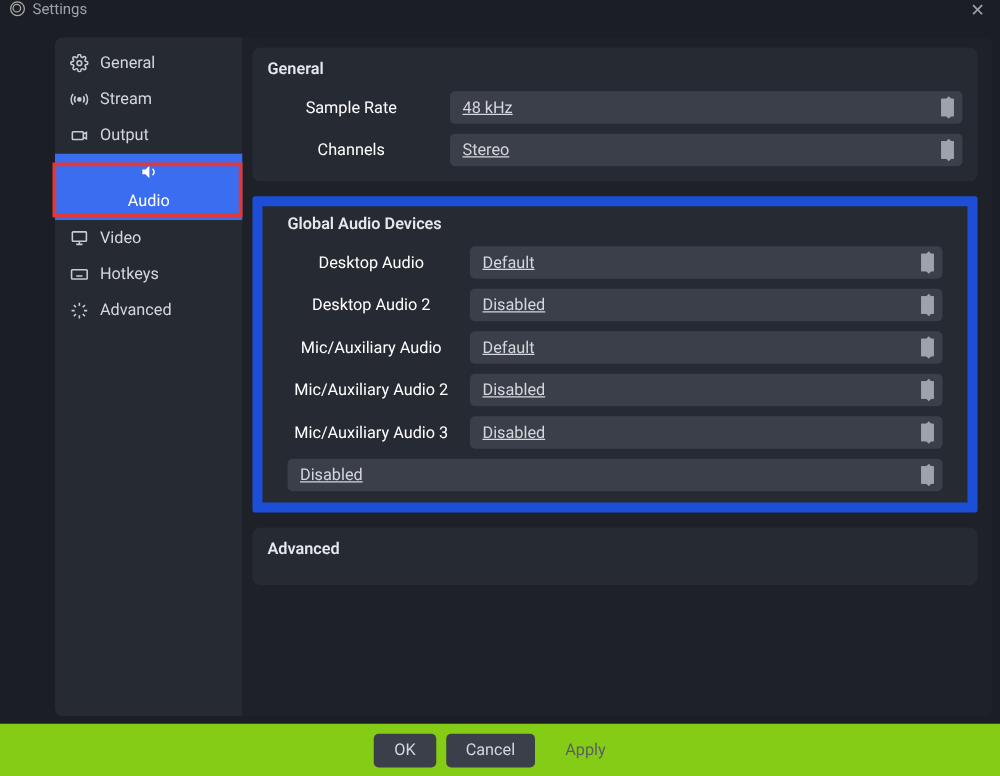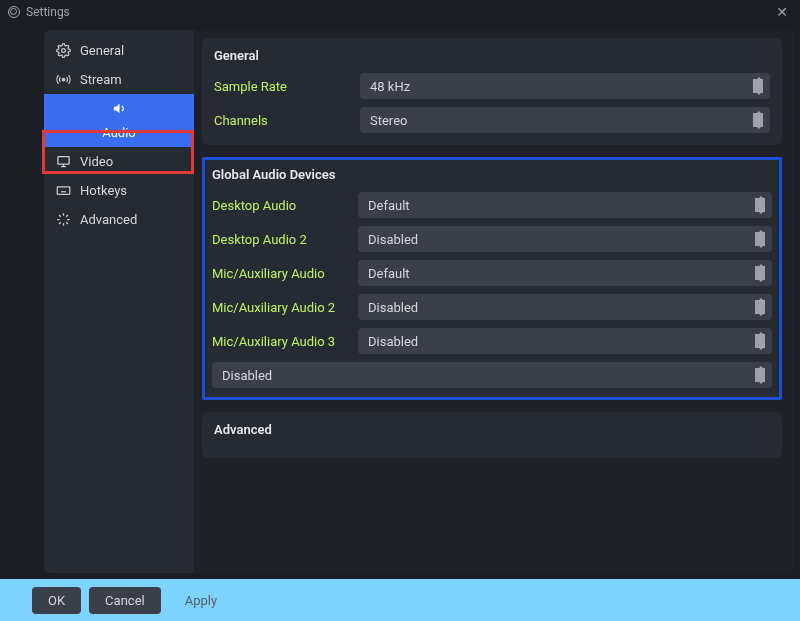--- a/index.html
+++ b/index.html
@@ -13,21 +13,21 @@
       color: #d4d7dc;
       width: 800px;
       height: 621px;
       overflow: hidden;
       font-size: 13px;
     }
     .titlebar {
       height: 24px;
       background: #1b1e24;
       display: flex;
-      align-items: center;
+      align-items: flex-start;
       padding: 0 8px;
       justify-content: space-between;
     }
     .titlebar-left {
       display: flex;
       align-items: center;
       gap: 6px;
     }
     .obs-icon {
       width: 12px;
@@ -108,39 +108,40 @@
       margin-bottom: 10px;
     }
     .row {
       display: flex;
       align-items: center;
       margin-bottom: 8px;
     }
     .row:last-child{margin-bottom:0;}
     .label {
       width: 146px;
-      text-align: left;
+      text-align: center;
       padding-right: 12px;
-      color: #bef264;
+      color: #ffffff;
       font-size: 13px;
       flex-shrink:0;
     }
     .sel {
       flex: 1;
       background: #3a3f49;
       border: none;
       border-radius: 4px;
       height: 26px;
       display: flex;
       align-items: center;
       padding: 0 26px 0 10px;
       color: #d4d7dc;
       font-size: 13px;
       position: relative;
       cursor: pointer;
+      text-decoration: underline;
     }
     .sel::after {
       content: "";
       position: absolute;
       right: 7px;
       top: 6px;
       width: 10px;
       height: 14px;
       background:
         linear-gradient(#9ea2aa,#9ea2aa) no-repeat,
@@ -162,25 +163,25 @@
       content:"";
       width:0;height:0;
       border-left:4px solid transparent;
       border-right:4px solid transparent;
     }
     .spin::before{border-bottom:4px solid #9ea2aa;}
     .spin::after{border-top:4px solid #9ea2aa;}
     .footer {
       height: 42px;
       display: flex;
-      justify-content: flex-start;
+      justify-content: center;
       align-items: center;
       gap: 8px;
-      padding: 0 32px;
-      background: #7dd3fc;
+      padding: 0 14px;
+      background: #84cc16;
     }
     .btn {
       background: #3a3f49;
       border: none;
       color: #d4d7dc;
       padding: 6px 16px;
       border-radius: 4px;
       font-size: 13px;
       cursor: pointer;
     }
@@ -193,23 +194,23 @@
       position: absolute;
       border: 3px solid #e23838;
       pointer-events: none;
       left: -2px;
       top: 100px;
       width: 152px;
       height: 44px;
       z-index: 5;
     }
     .highlight-section {
-      border: 3px solid #1d4ed8;
+      border: 8px solid #1d4ed8;
       border-radius: 2px;
-      padding: 7px 7px 9px;
+      padding: 7px 20px 9px;
     }
     .trunc{
       overflow:hidden;
     }
   </style>
 </head>
 <body>
 
 <div class="titlebar">
   <div class="titlebar-left">
@@ -236,20 +237,29 @@
     <div class="sidebar-item">
       <span class="side-ico">
         <svg viewBox="0 0 24 24" width="15" height="15" fill="none" stroke="currentColor" stroke-width="2">
             <circle cx="12" cy="12" r="2" fill="currentColor"></circle>
             <path d="M7 8a7 7 0 0 0 0 8M17 8a7 7 0 0 1 0 8M4 5a11 11 0 0 0 0 14M20 5a11 11 0 0 1 0 14"></path>
           </svg>
       </span>
       <span>Stream</span>
     </div>
 
+    <div class="sidebar-item">
+      <span class="side-ico">
+        <svg viewBox="0 0 24 24" width="15" height="15" fill="none" stroke="currentColor" stroke-width="2">
+            <rect x="3" y="7" width="14" height="10" rx="1"></rect>
+            <path d="M17 10l4-2v8l-4-2"></path>
+          </svg>
+      </span>
+      <span>Output</span>
+    </div>
 
     <div class="sidebar-item active">
       <span class="side-ico">
         <svg viewBox="0 0 24 24" width="15" height="15" fill="currentColor">
             <path d="M3 9v6h4l5 5V4L7 9H3z"></path>
             <path d="M16 8a5 5 0 0 1 0 8" fill="none" stroke="currentColor" stroke-width="2"></path>
           </svg>
       </span>
       <span>Audio</span>
     </div>

